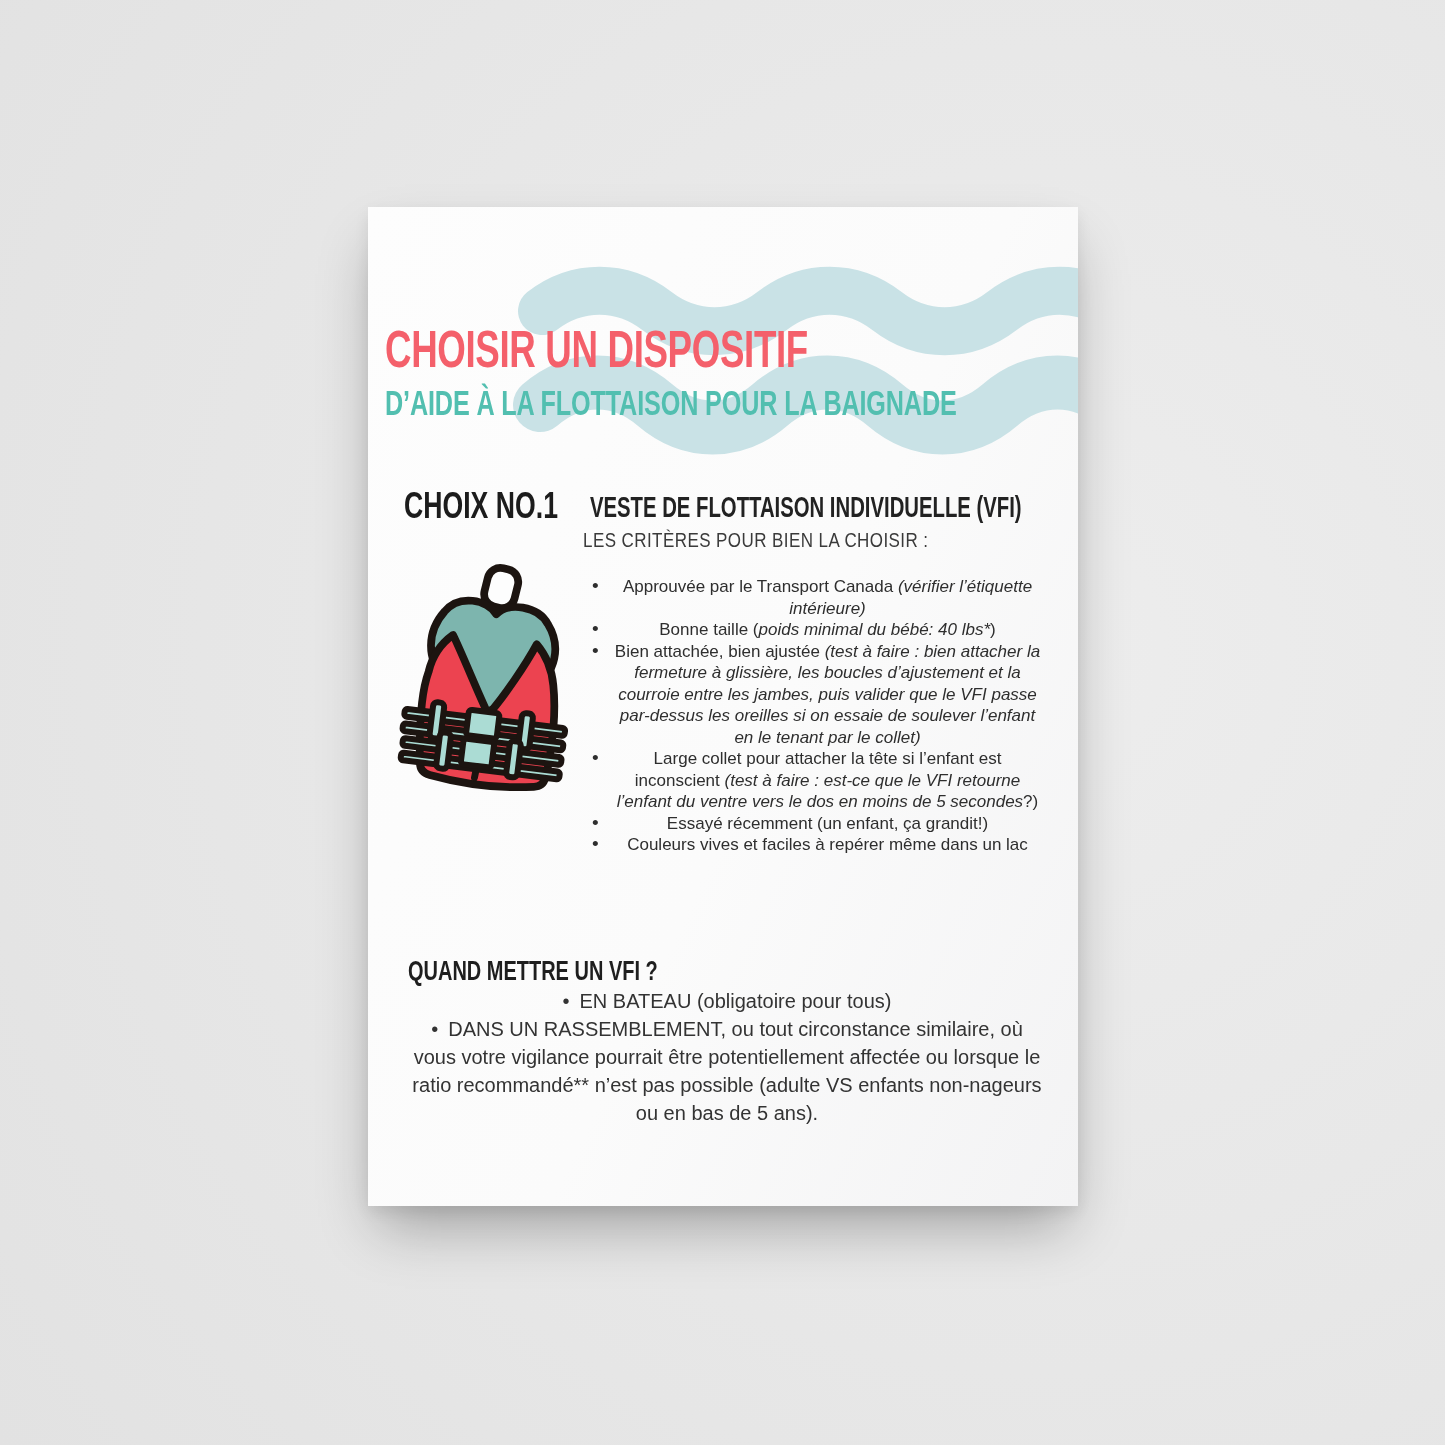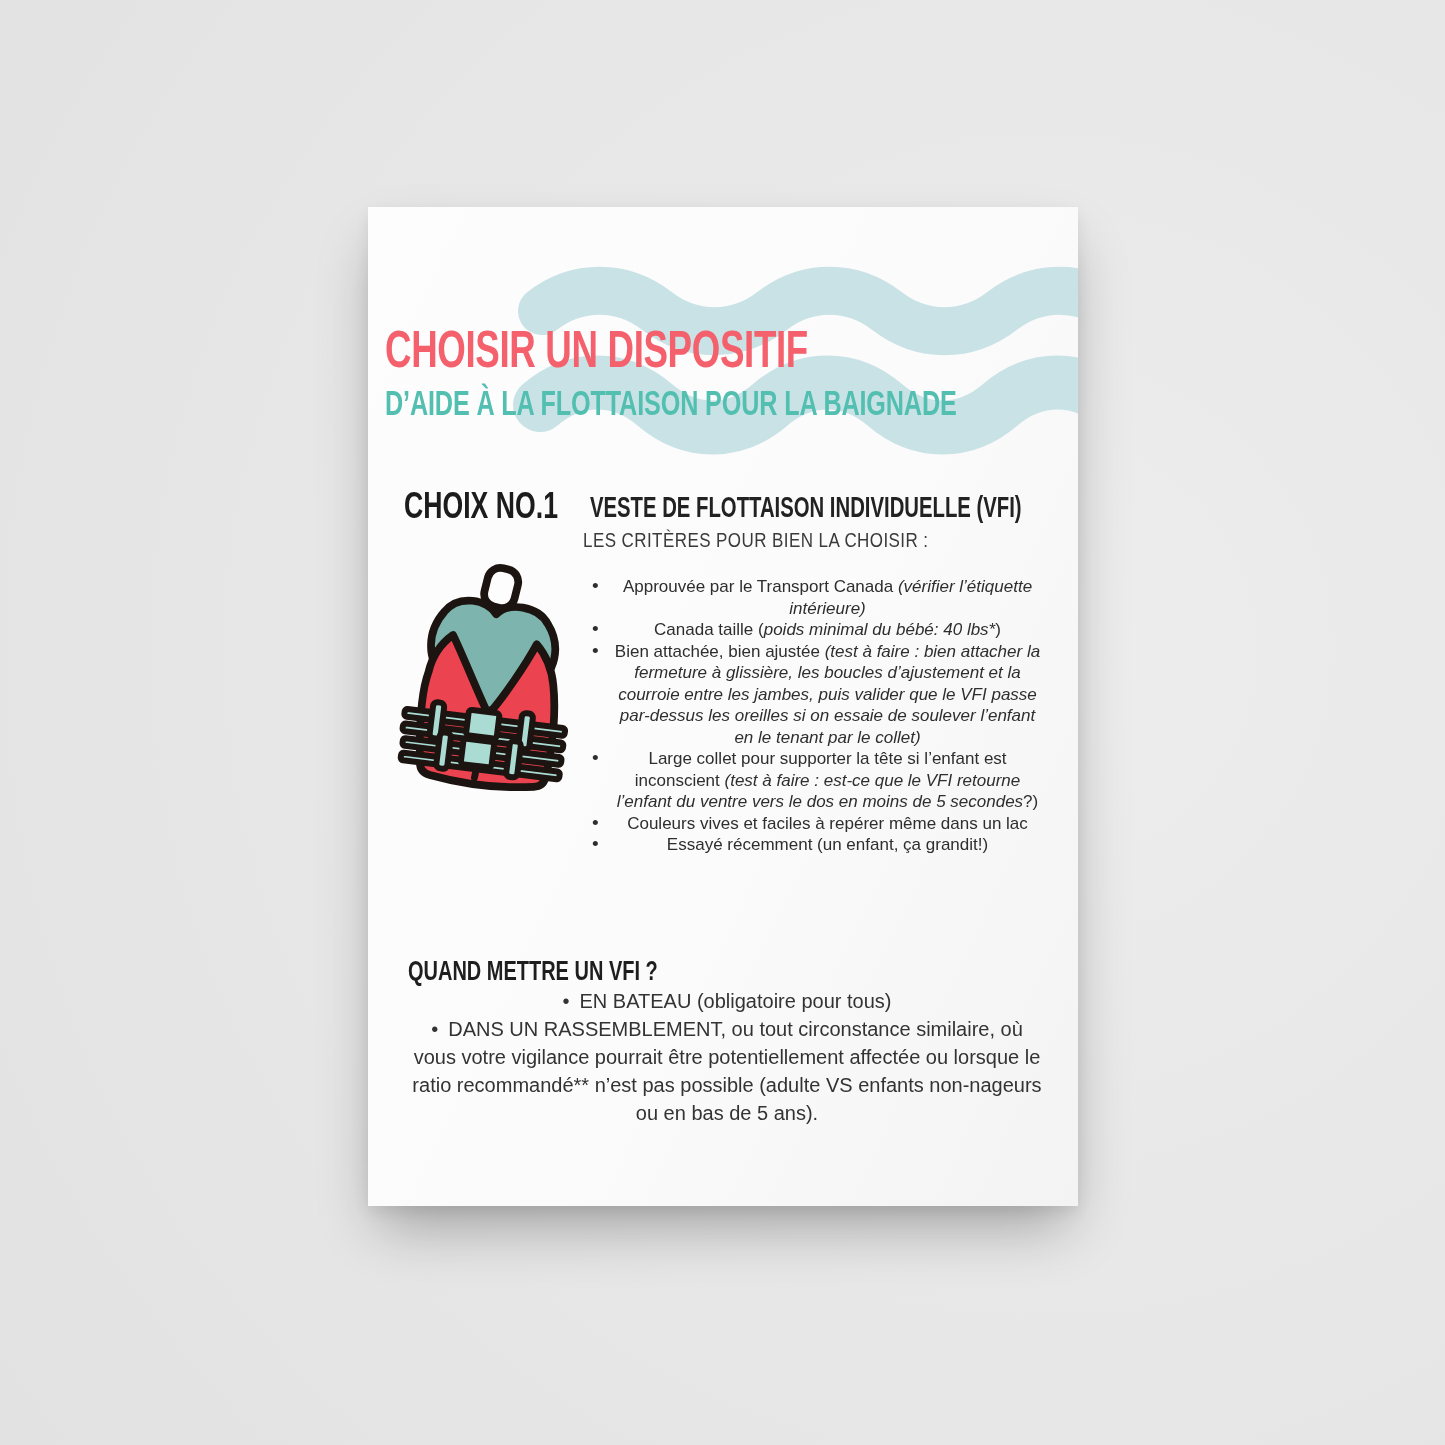--- a/index.html
+++ b/index.html
@@ -104,25 +104,25 @@
           <rect x="14" y="231" width="186" height="9" rx="3" fill="#abdcd4"></rect>
           <rect x="56" y="202" width="13" height="42" rx="5" fill="#abdcd4"></rect>
           <rect x="138" y="202" width="13" height="42" rx="5" fill="#abdcd4"></rect>
           <rect x="84" y="206" width="36" height="30" rx="4" fill="#abdcd4"></rect>
         </g>
       </g>
     </svg>
 
     <ul class="criteria">
         <li><span>Approuvée par le Transport Canada </span><span class="it">(vérifier l’étiquette intérieure)</span></li>
-        <li><span>Canada taille (</span><span class="it">poids minimal du bébé: 40 lbs*</span><span>)</span></li>
+        <li><span>Bonne taille (</span><span class="it">poids minimal du bébé: 40 lbs*</span><span>)</span></li>
         <li><span>Bien attachée, bien ajustée </span><span class="it">(test à faire : bien attacher la fermeture à glissière, les boucles d’ajustement et la courroie entre les jambes, puis valider que le VFI passe par-dessus les oreilles si on essaie de soulever l’enfant en le tenant par le collet)</span></li>
-        <li><span>Large collet pour supporter la tête si l’enfant est inconscient </span><span class="it">(test à faire : est-ce que le VFI retourne l’enfant du ventre vers le dos en moins de 5 secondes</span><span>?)</span></li>
+        <li><span>Large collet pour attacher la tête si l’enfant est inconscient </span><span class="it">(test à faire : est-ce que le VFI retourne l’enfant du ventre vers le dos en moins de 5 secondes</span><span>?)</span></li>
+        <li><span>Essayé récemment (un enfant, ça grandit!)</span></li>
         <li><span>Couleurs vives et faciles à repérer même dans un lac</span></li>
-        <li><span>Essayé récemment (un enfant, ça grandit!)</span></li>
       </ul>
 
     <div class="when-heading">QUAND METTRE UN VFI ?</div>
     <div class="when-list">
         <p><span class="dot">•</span>EN BATEAU (obligatoire pour tous)</p>
         <p><span class="dot">•</span>DANS UN RASSEMBLEMENT, ou tout circonstance similaire, où vous votre vigilance pourrait être potentiellement affectée ou lorsque le ratio recommandé** n’est pas possible (adulte VS enfants non-nageurs ou en bas de 5 ans).</p>
       </div>
 
   </div>
 </div>

